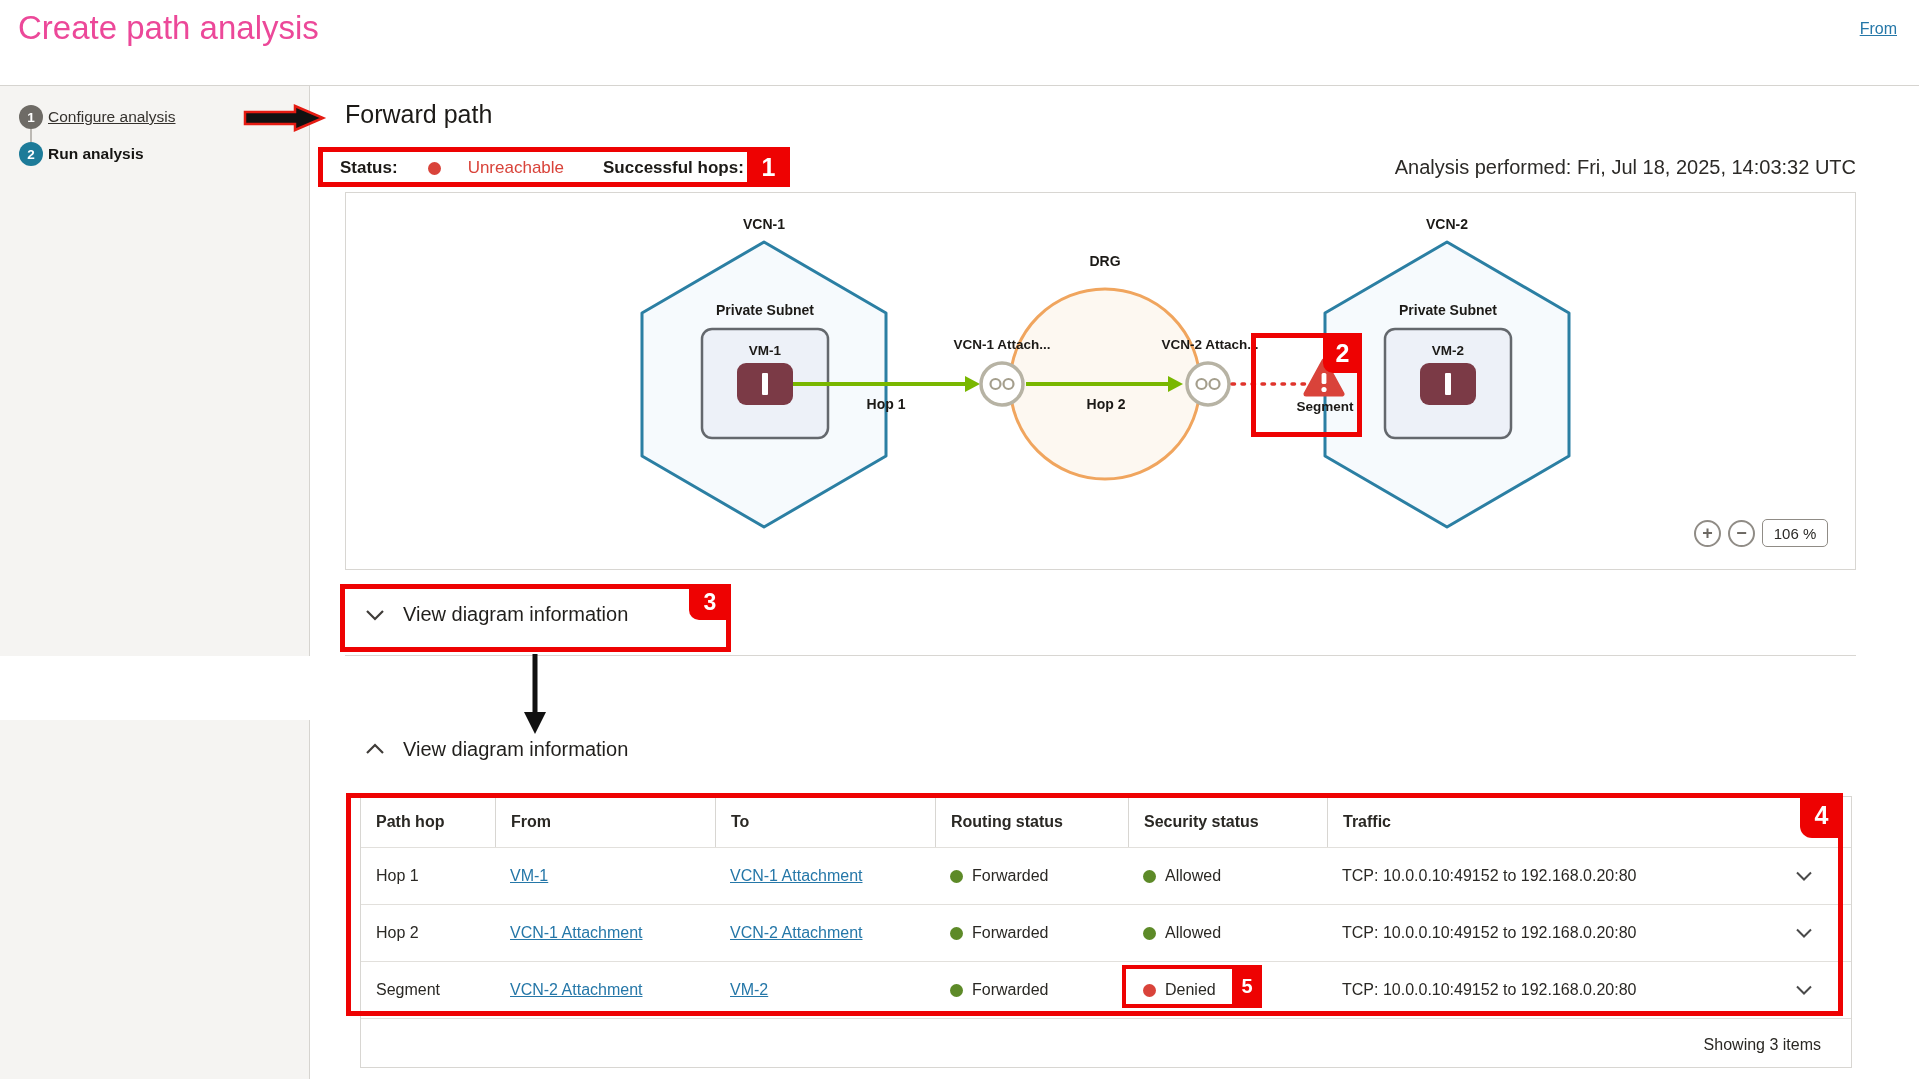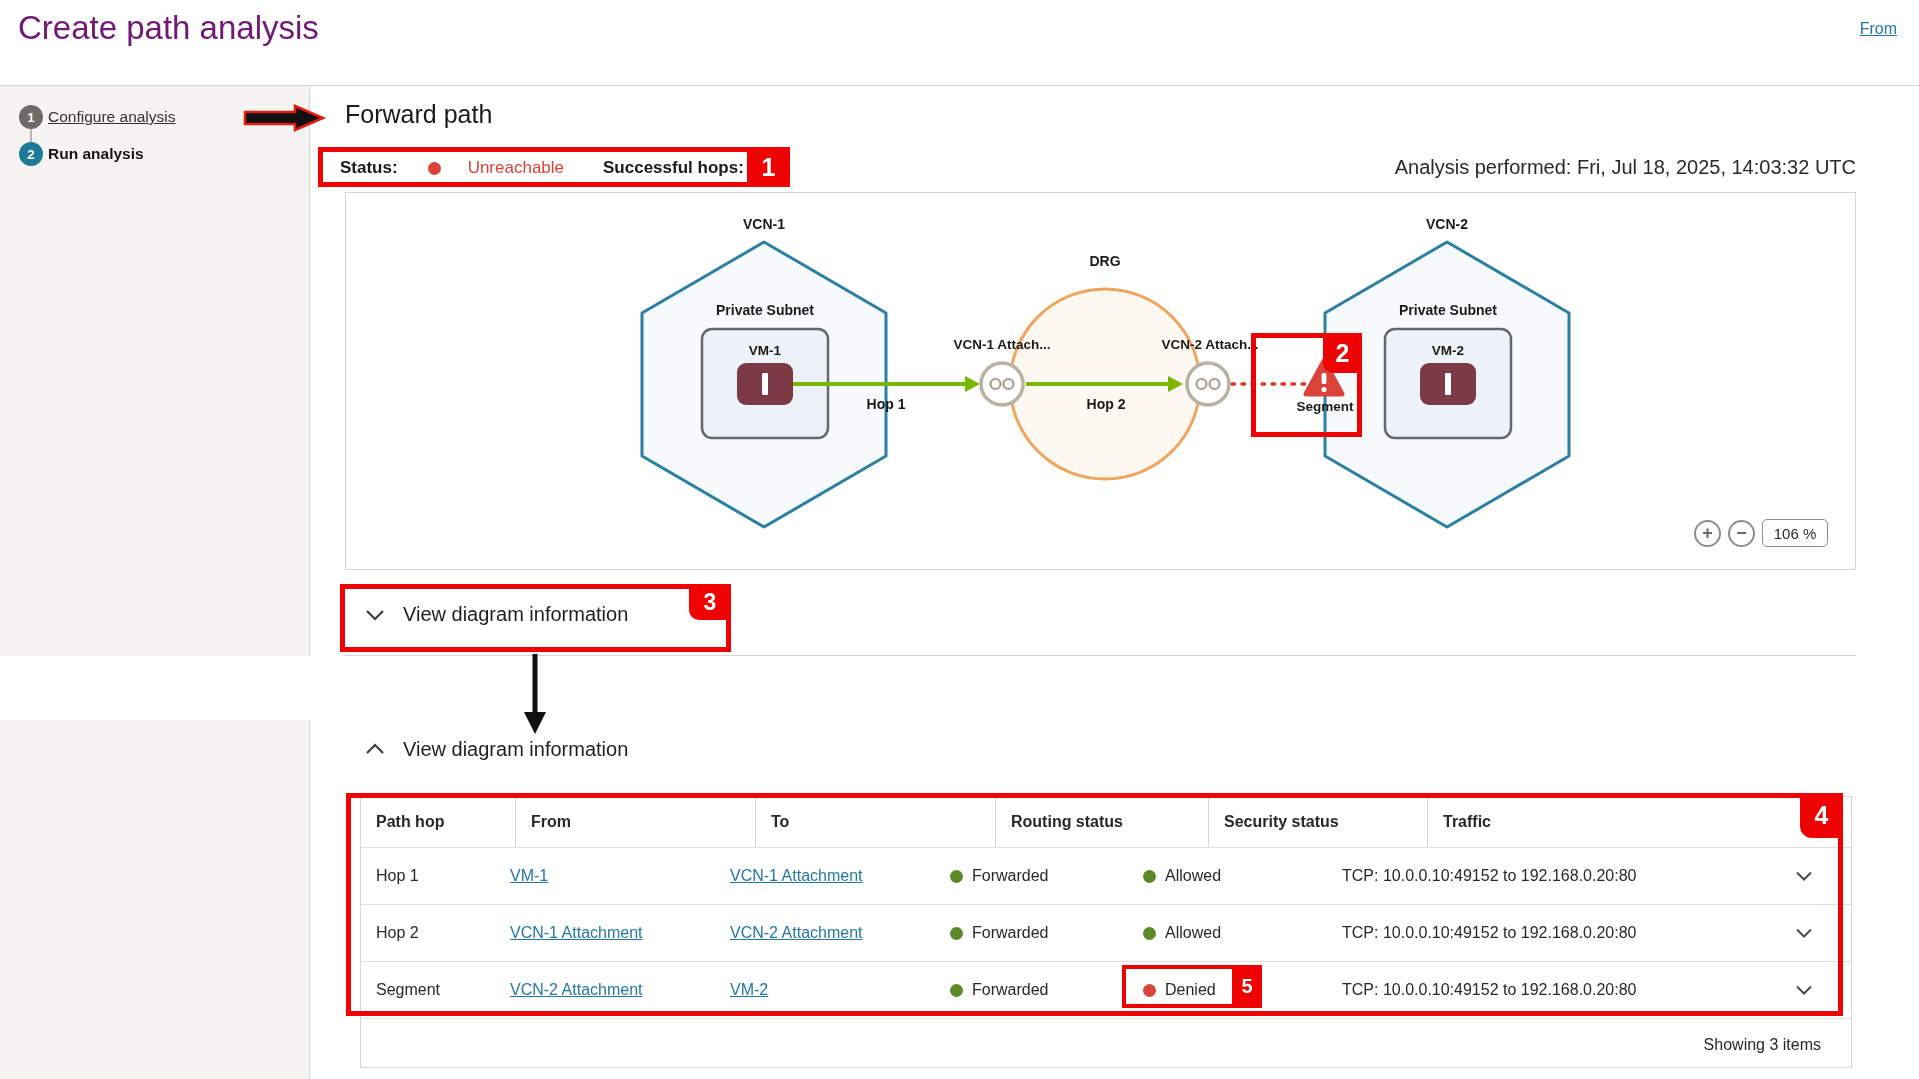--- a/index.html
+++ b/index.html
@@ -1,21 +1,21 @@
 <!DOCTYPE html>
 <html><head>
 <meta charset="utf-8">
 <style>
   html,body{margin:0;padding:0;background:#fff;}
   body{width:1919px;height:1079px;position:relative;overflow:hidden;
        font-family:"Liberation Sans",sans-serif;color:#1c1a17;}
   .abs{position:absolute;}
   
   .header{left:0;top:0;width:1919px;height:86px;background:#fff;border-bottom:1px solid #d6d4d0;box-sizing:border-box;}
-  .page-title{left:18px;top:9px;font-size:33px;font-weight:500;color:#701a75;}
+  .page-title{left:18px;top:9px;font-size:33px;font-weight:500;color:#ec4899;}
   .help-link{right:22px;top:20px;font-size:16px;color:#2577a8;text-decoration:underline;cursor:pointer;}
   
   .sidebar{left:0;width:310px;background:#f5f4f2;border-right:1px solid #d6d4d0;box-sizing:border-box;}
   .sb-top{top:86px;height:570px;}
   .sb-bottom{top:720px;height:359px;}
   .step-circle{width:24px;height:24px;border-radius:50%;color:#fff;font-size:13.5px;font-weight:700;
                display:flex;align-items:center;justify-content:center;}
   .c-gray{background:#6e6b66;} .c-teal{background:#1d7b99;}
   .step-label1{font-size:15.5px;color:#35322e;text-decoration:underline;cursor:pointer;}
   .step-label2{font-size:15.5px;font-weight:700;color:#161513;}
@@ -39,21 +39,21 @@
   
   .collapse-row{left:345px;top:570px;width:1511px;height:86px;border-bottom:1px solid #d8d6d2;box-sizing:border-box;cursor:pointer;}
   .collapse-inner{position:absolute;left:20px;top:33px;display:flex;align-items:center;gap:18px;}
   .toggle-label{font-size:20px;color:#211f1c;}
   
   .expand-row{left:345px;top:727px;height:44px;display:flex;align-items:center;gap:18px;padding-left:20px;cursor:pointer;}
   
   .table-container{left:360px;top:796px;width:1492px;height:272px;border:1px solid #d8d6d2;box-sizing:border-box;background:#fff;}
   .trow{display:grid;grid-template-columns:134px 220px 220px 193px 199px 1fr;align-items:stretch;}
   .thead .cell{font-weight:700;}
-  .thead{height:50px;gap:20px;}
+  .thead{height:50px;}
   .thead .cell + .cell{border-left:1px solid #d8d6d2;}
   .tbody-row{height:56px;border-top:1px solid #e2e0dc;}
   .cell{display:flex;align-items:center;padding-left:15px;font-size:16px;color:#2a2824;box-sizing:border-box;}
   .cell .dot{margin-right:9px;flex:none;}
   a.tlink{color:#2577a8;text-decoration:underline;cursor:pointer;}
   .traffic-cell{position:relative;padding-right:70px;}
   .row-chevron{position:absolute;right:38px;top:50%;transform:translateY(-50%);cursor:pointer;}
   .tfooter{height:52px;border-top:1px solid #e2e0dc;display:flex;align-items:center;justify-content:flex-end;
            padding-right:30px;font-size:16px;color:#2a2824;box-sizing:border-box;}
   

